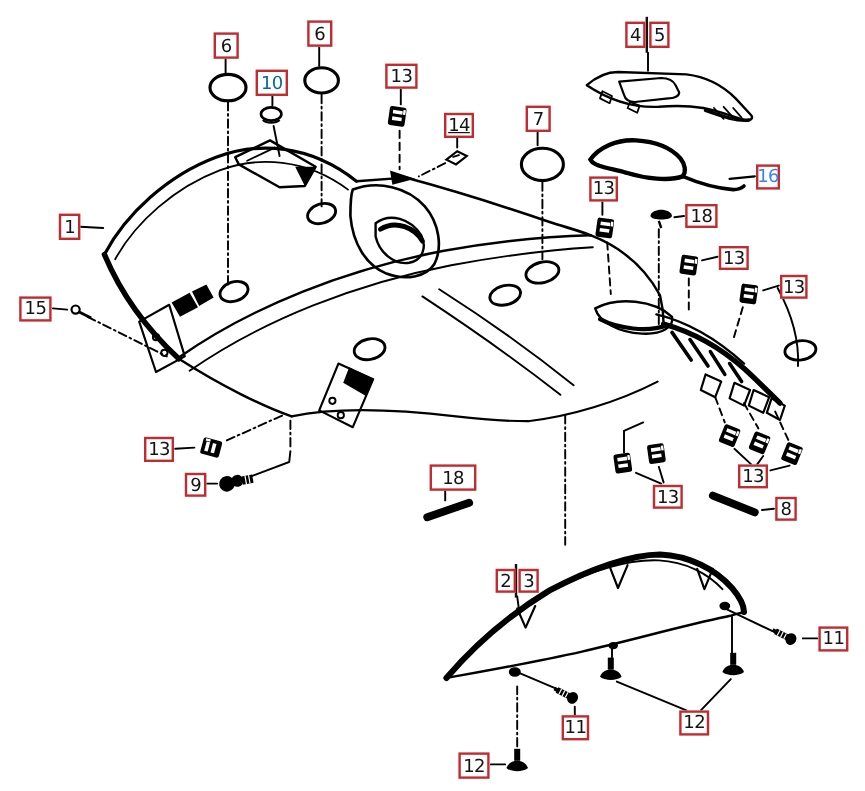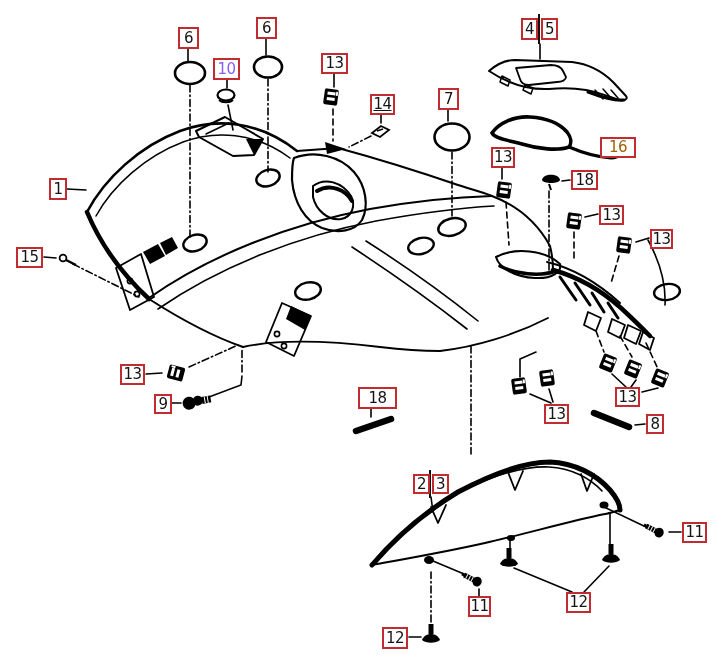--- a/index.html
+++ b/index.html
@@ -243,28 +243,28 @@
   <g stroke="#000" stroke-linecap="round">
     <path d="M594,413 L629,427" stroke-width="6.5"></path>
   </g>
 </svg>
 
 <div class="divider" style="left:538px;top:14px;width:2px;height:30px"></div>
 <div class="divider" style="left:429px;top:470px;width:2px;height:28px"></div>
 
 <div class="callout" style="left: 178px; top: 27px; width: 21px; height: 22px; border-color: rgb(194, 43, 47); color: rgb(20, 20, 20);">6</div>
 <div class="callout" style="left: 256px; top: 17px; width: 21px; height: 22px; border-color: rgb(194, 43, 47); color: rgb(20, 20, 20);">6</div>
-<div class="callout" style="left: 213px; top: 58px; width: 27px; height: 22px; border-color: rgb(194, 43, 47); color: #8b5cf6;">10</div>
+<div class="callout" style="left: 213px; top: 58px; width: 27px; height: 22px; border-color: rgb(194, 43, 47); color: #0369a1;">10</div>
 <div class="callout" style="left: 321px; top: 53px; width: 27px; height: 21px; border-color: rgb(194, 43, 47); color: rgb(20, 20, 20);">13</div>
 <div class="callout" style="left: 521px; top: 18px; width: 17px; height: 22px; border-color: rgb(194, 43, 47); color: rgb(20, 20, 20);">4</div>
 <div class="callout" style="left: 541px; top: 18px; width: 17px; height: 22px; border-color: rgb(194, 43, 47); color: rgb(20, 20, 20);">5</div>
 <div class="callout" style="left: 370px; top: 94px; width: 25px; height: 21px; border-color: rgb(194, 43, 47); color: rgb(20, 20, 20); text-decoration: underline;">14</div>
 <div class="callout" style="left: 438px; top: 88px; width: 21px; height: 22px; border-color: rgb(194, 43, 47); color: rgb(20, 20, 20);">7</div>
 <div class="callout" style="left: 491px; top: 147px; width: 24px; height: 21px; border-color: rgb(194, 43, 47); color: rgb(20, 20, 20);">13</div>
-<div class="callout" style="left: 600px; top: 137px; width: 36px; height: 21px; border-color: rgb(194, 43, 47); color: #a16207;">16</div>
+<div class="callout" style="left: 630px; top: 137px; width: 20px; height: 21px; border-color: rgb(194, 43, 47); color: #3b82f6;">16</div>
 <div class="callout" style="left: 571px; top: 170px; width: 27px; height: 20px; border-color: rgb(194, 43, 47); color: rgb(20, 20, 20);">18</div>
 <div class="callout" style="left: 599px; top: 205px; width: 25px; height: 20px; border-color: rgb(194, 43, 47); color: rgb(20, 20, 20);">13</div>
 <div class="callout" style="left: 650px; top: 229px; width: 23px; height: 20px; border-color: rgb(194, 43, 47); color: rgb(20, 20, 20);">13</div>
 <div class="callout" style="left: 49px; top: 178px; width: 18px; height: 22px; border-color: rgb(194, 43, 47); color: rgb(20, 20, 20);">1</div>
 <div class="callout" style="left: 16px; top: 247px; width: 27px; height: 21px; border-color: rgb(194, 43, 47); color: rgb(20, 20, 20);">15</div>
 <div class="callout" style="left: 120px; top: 364px; width: 25px; height: 21px; border-color: rgb(194, 43, 47); color: rgb(20, 20, 20);">13</div>
 <div class="callout" style="left: 154px; top: 394px; width: 18px; height: 20px; border-color: rgb(194, 43, 47); color: rgb(20, 20, 20);">9</div>
 <div class="callout" style="left: 358px; top: 387px; width: 39px; height: 22px; border-color: rgb(194, 43, 47); color: rgb(20, 20, 20);">18</div>
 <div class="callout" style="left: 544px; top: 404px; width: 25px; height: 20px; border-color: rgb(194, 43, 47); color: rgb(20, 20, 20);">13</div>
 <div class="callout" style="left: 615px; top: 387px; width: 25px; height: 20px; border-color: rgb(194, 43, 47); color: rgb(20, 20, 20);">13</div>

